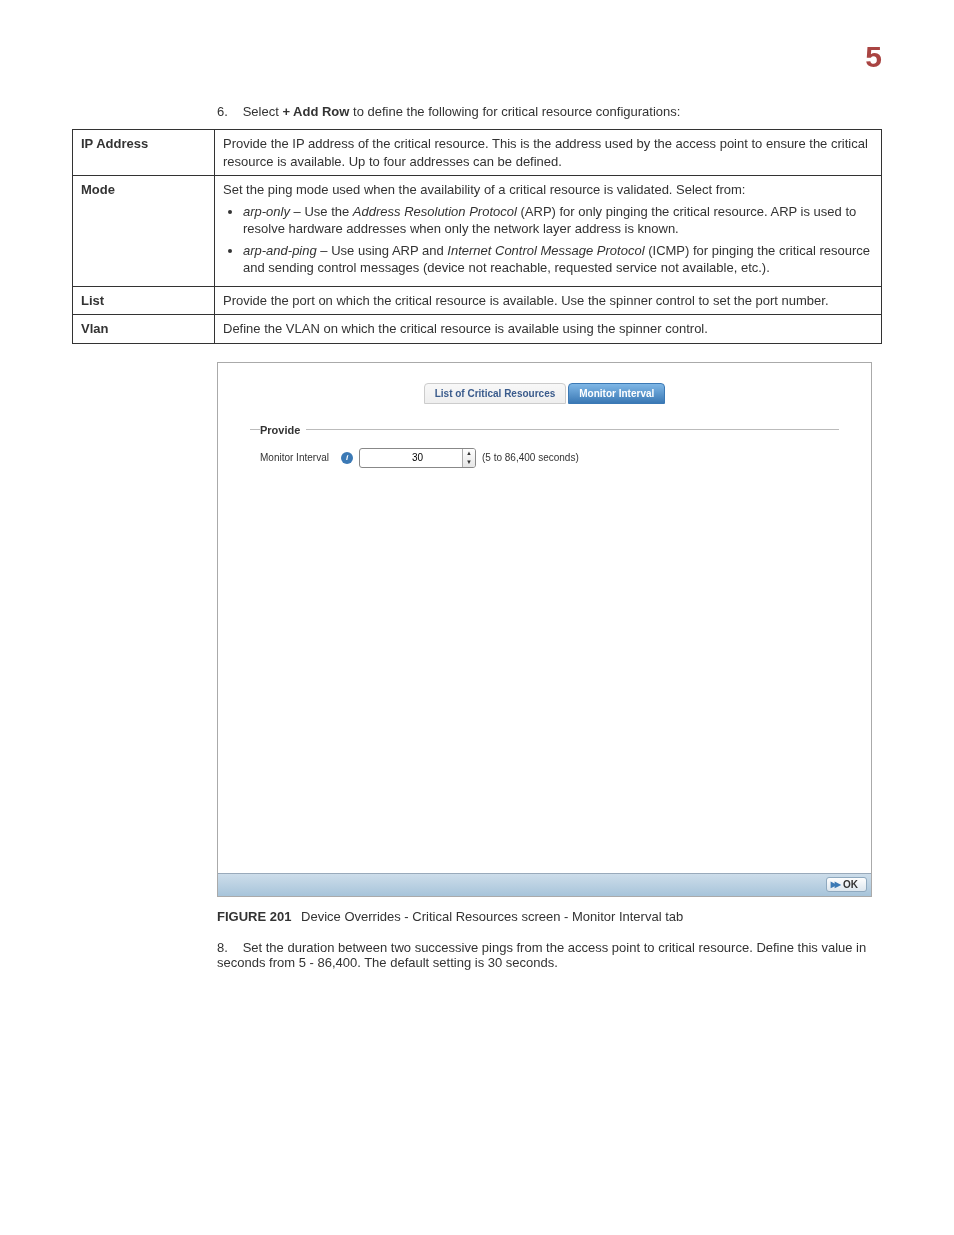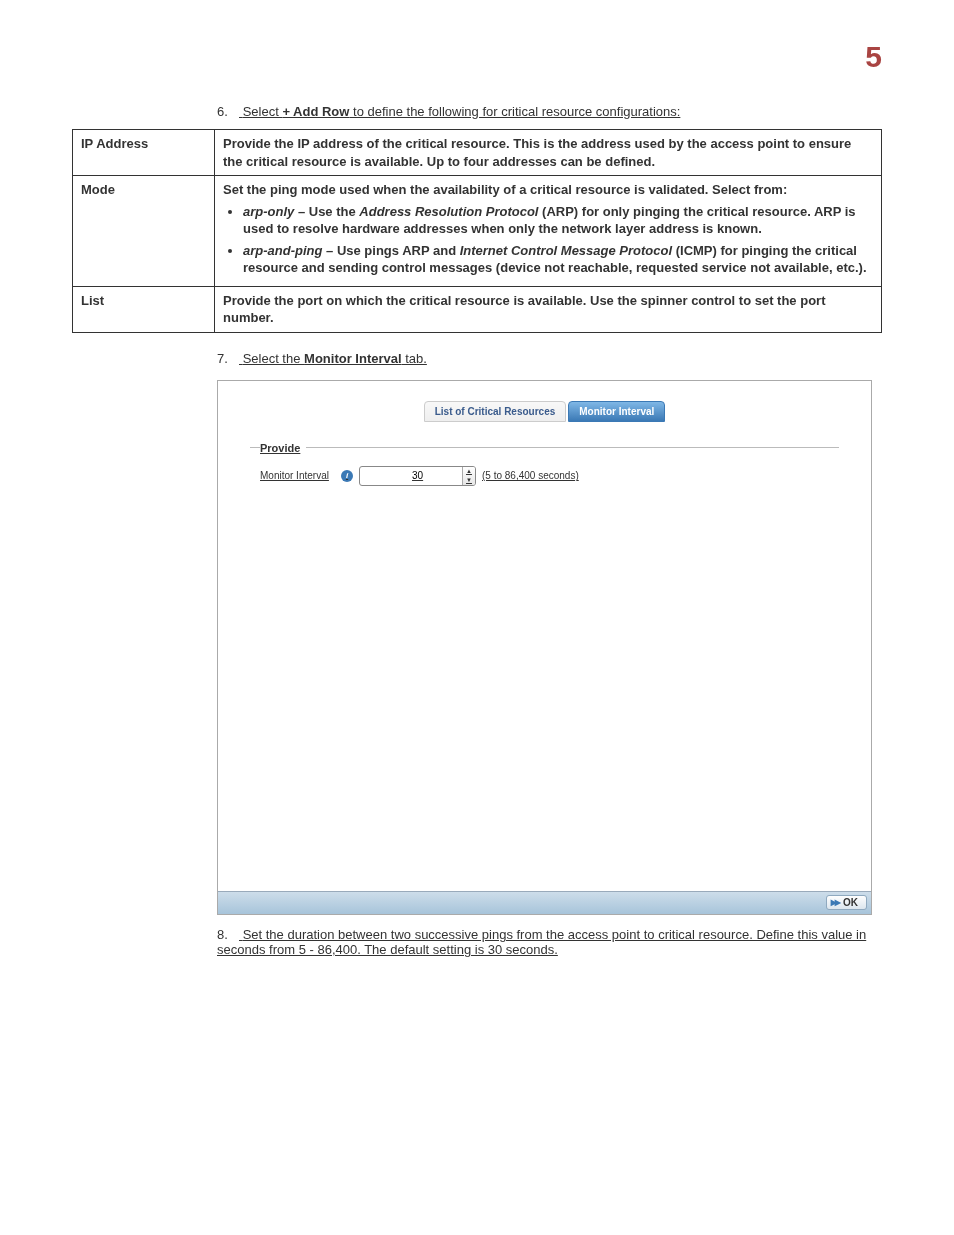--- a/index.html
+++ b/index.html
@@ -18,38 +18,36 @@
     text-align: right;
     font-size: 30px;
     font-weight: bold;
     color: #a94442;
     margin-bottom: 30px;
     padding-right: 0;
   }
   .step {
     margin-left: 145px;
     margin-bottom: 10px;
-    text-decoration: underline;
   }
   .step .num {
     display: inline-block;
     width: 22px;
   }
   table.def-table {
     border-collapse: collapse;
     width: 100%;
     margin-bottom: 18px;
   }
   table.def-table td {
     border: 1px solid #333;
     vertical-align: top;
     padding: 5px 8px;
     font-size: 13px;
     line-height: 1.35;
-    font-weight: bold;
   }
   table.def-table td.label {
     width: 125px;
     font-weight: bold;
     margin-top: 45px;
   }
   ul.dash {
     list-style: disc;
     margin: 4px 0 0 20px;
     padding: 0;
@@ -66,21 +64,20 @@
     margin-bottom: 12px;
     width: 655px;
     border: 1px solid #aaa;
     background: #fff;
     position: relative;
     box-sizing: border-box;
   }
   .screenshot .body-area {
     padding: 20px 32px 10px 32px;
     min-height: 480px;
-    text-decoration: underline;
   }
   .tabs-row {
     text-align: center;
     margin-bottom: 20px;
   }
   .tab {
     display: inline-block;
     font-size: 10px;
     font-weight: bold;
     padding: 4px 10px;
@@ -221,36 +218,36 @@
     </tr>
     <tr>
       <td class="label">Mode</td>
       <td>
         <span>Set the ping mode used when the availability of a critical resource is validated. Select from:</span>
         <ul class="dash">
           <li>
             <em>arp-only</em><span> – Use the </span><em>Address Resolution Protocol</em><span> (ARP) for only pinging the critical resource. ARP is used to resolve hardware addresses when only the network layer address is known.</span>
           </li>
           <li>
-            <em>arp-and-ping</em><span> – Use pings ARP and </span><em>Internet Control Message Protocol</em><span> (ICMP) for pinging the critical resource and sending control messages (device not reachable, requested service not available, etc.).</span>
+            <em>arp-and-ping</em><span> – Use using ARP and </span><em>Internet Control Message Protocol</em><span> (ICMP) for pinging the critical resource and sending control messages (device not reachable, requested service not available, etc.).</span>
           </li>
         </ul>
       </td>
     </tr>
     <tr>
       <td class="label">List</td>
       <td>Provide the port on which the critical resource is available. Use the spinner control to set the port number.</td>
     </tr>
+    <tr>
+      <td class="label">Vlan</td>
+      <td>Define the VLAN on which the critical resource is available using the spinner control.</td>
+    </tr>
   </tbody>
     </table>
 
-  <div class="step">
-    <span class="num">7.</span>
-    <span>Select the </span><b>Monitor Interval</b><span> tab.</span>
-  </div>
 
   <div class="screenshot">
     <div class="body-area">
       <div class="tabs-row">
         <span class="tab inactive">List of Critical Resources</span><span class="tab active">Monitor Interval</span>
       </div>
       <fieldset class="general">
         <legend>Provide</legend>
         <div class="field-row">
           <span class="lbl">Monitor Interval</span>
@@ -267,18 +264,22 @@
       </fieldset>
     </div>
     <div class="footer-bar">
       <span class="ok-btn">
         <span class="tri">▶▶</span>
         <span>OK</span>
       </span>
     </div>
   </div>
 
+  <div class="figure-caption">
+    <span class="fig-label">FIGURE 201</span>
+    <span>Device Overrides - Critical Resources screen - Monitor Interval tab</span>
+  </div>
 
   <div class="step">
     <span class="num">8.</span>
     <span>Set the duration between two successive pings from the access point to critical resource. Define this value in seconds from 5 - 86,400. The default setting is 30 seconds.</span>
   </div>
 </div>
 
 </body></html>

